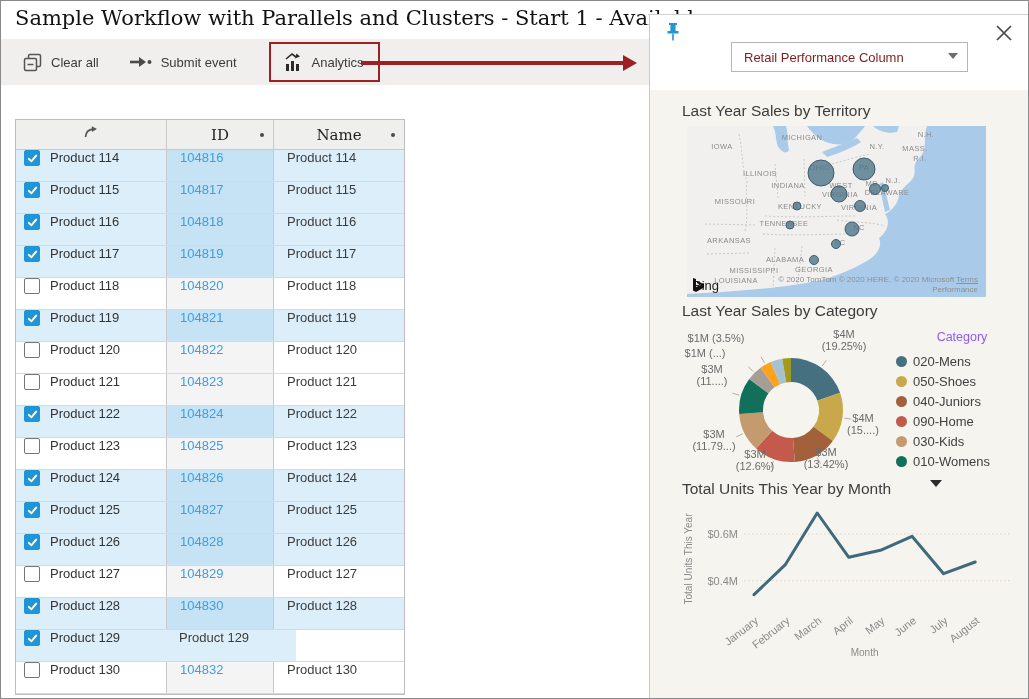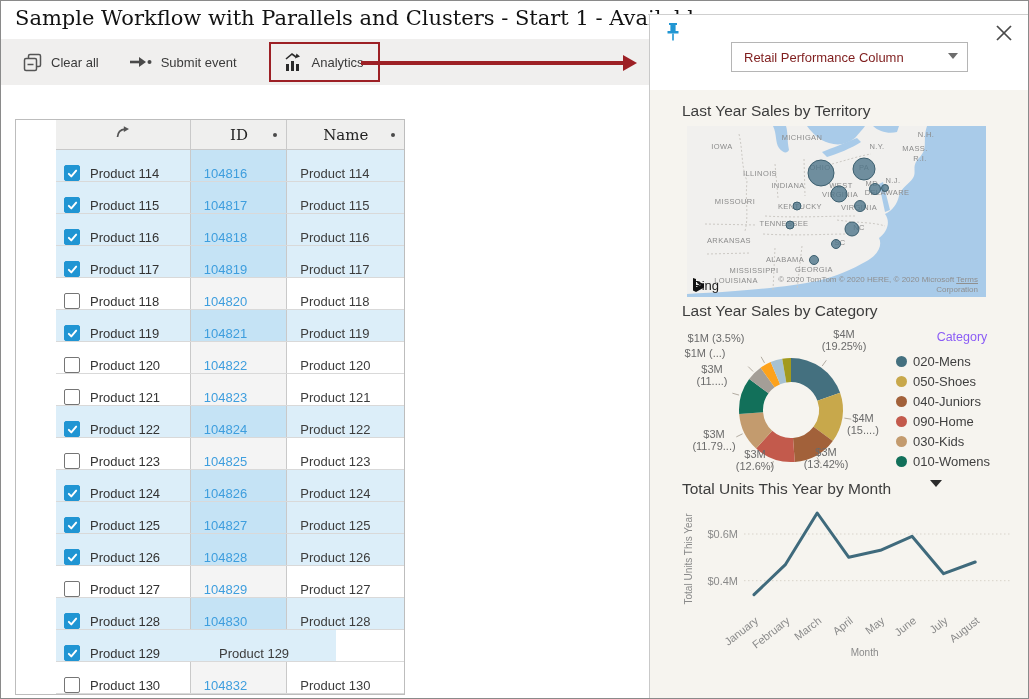--- a/index.html
+++ b/index.html
@@ -16,30 +16,30 @@
         font-family:"Liberation Sans",sans-serif;font-size:13px;color:#3a3a3a;padding:4px 2px;}
   .tbtn svg{display:block;}
   .gap1{margin-left:0;}
   .gap2{margin-left:26px;}
   .analytics-box{margin-left:30px;border:2px solid #9d2025;padding:4px 12px 4px 10px;background:transparent;}
   .red-arrow{position:absolute;left:360px;top:16px;width:276px;height:16px;}
   .red-arrow .shaft{position:absolute;left:0;top:6px;width:262px;height:4px;background:#9d2025;}
   .red-arrow .head{position:absolute;right:0;top:0;width:0;height:0;
         border-top:8px solid transparent;border-bottom:8px solid transparent;border-left:14px solid #9d2025;}
   
-  .table{position:absolute;left:14px;top:118px;width:390px;border:1px solid #bdbdbd;background:#fff;padding-left:40px;}
+  .table{position:absolute;left:14px;top:118px;width:390px;border:1px solid #bdbdbd;background:#fff;}
   .thead{display:flex;height:30px;background:#efefee;border-bottom:1px solid #c9c9c9;}
   .th{position:relative;display:flex;align-items:center;justify-content:center;
       font-family:"DejaVu Serif",serif;font-size:15px;color:#222;}
   .th.c1{width:150px;}
   .th.c2{width:108px;border-left:1px solid #c9c9c9;border-right:1px solid #c9c9c9;}
   .th.c3{width:130px;}
   .dot{position:absolute;right:9px;top:13px;width:4px;height:4px;border-radius:50%;background:#4a4a4a;}
   .trow{display:flex;height:32px;border-bottom:1px solid #d9d9d9;background:#fff;}
-  .cell{display:flex;align-items:flex-end;font-size:13px;}
+  .cell{display:flex;align-items:flex-start;font-size:13px;}
   .cell.c1{width:150px;padding-left:8px;color:#333;}
   .cell.c2{width:108px;padding-left:13px;color:#3e9ede;background:#f4f4f4;
            border-left:1px solid #c9c9c9;border-right:1px solid #c9c9c9;}
   .cell.c3{width:130px;padding-left:13px;color:#3c3c3c;}
   .trow.sel .cell.c1,.trow.sel .cell.c3{background:#dceef9;}
   .trow.sel .cell.c2{background:#c5e3f5;}
   .cb{width:16px;height:16px;border:1px solid #757575;border-radius:2px;background:#fff;
       display:inline-flex;align-items:center;justify-content:center;margin-right:10px;flex:none;}
   .cb.on{background:#2095d3;border-color:#2095d3;}
   .cb svg{width:13px;height:13px;}
@@ -428,21 +428,21 @@
           </svg>
         <div class="bing">
           <svg width="11" height="15" viewBox="0 0 11 15">
             <path d="M0,0 L3,1 L3,9 L8,7 L4.5,5.6 L3.6,3.2 L11,5.9 L11,9.6 L3,14 L0,12.5 Z" fill="#111"></path>
           </svg>
           <span>Bing</span>
         </div>
         <div class="attrib">
           <span>© 2020 TomTom © 2020 HERE, © 2020 Microsoft</span>
           <span class="terms">Terms</span><br>
-          <span>Corporation</span>
+          <span>Performance</span>
         </div>
       </div>
 
       <div class="ctitle t2">Last Year Sales by Category</div>
       <svg class="donut" id="donutsvg" width="236" height="164" viewBox="0 0 236 164">
           <path d="M113.0 34.0 A52 52 0 0 1 162.1 68.8 L139.4 76.8 A28 28 0 0 0 113.0 58.0 Z" fill="#44707f"></path>
           <line x1="144.2" y1="42.0" x2="148.3" y2="36.3" stroke="#b3aca2" stroke-width="1"></line>
           <text x="166" y="15" class="dlabel" text-anchor="middle"><tspan x="166" y="14">$4M</tspan><tspan x="166" y="26">(19.25%)</tspan></text>
           <path d="M162.1 68.8 A52 52 0 0 1 154.8 117.0 L135.5 102.7 A28 28 0 0 0 139.4 76.8 Z" fill="#c8a84b"></path>
           <line x1="166.4" y1="94.1" x2="173.3" y2="95.2" stroke="#b3aca2" stroke-width="1"></line>

